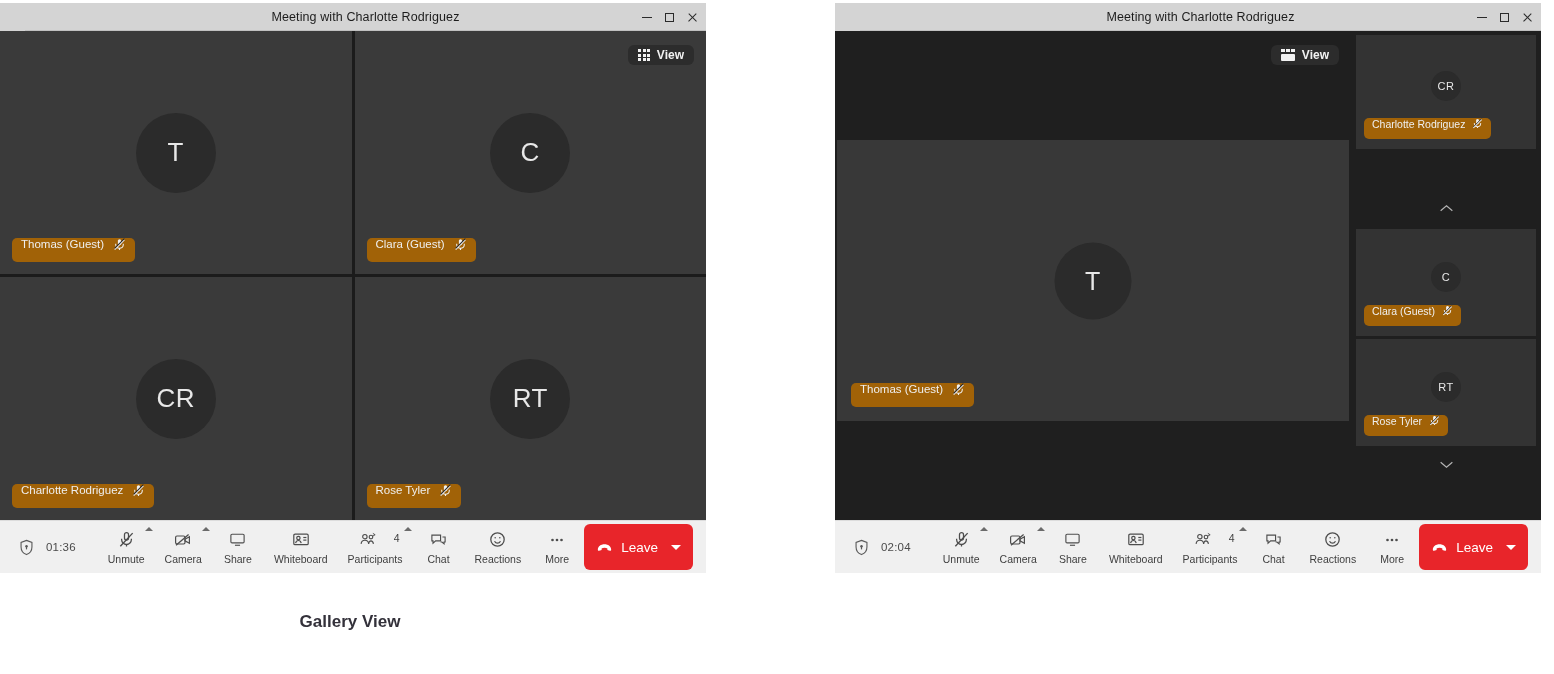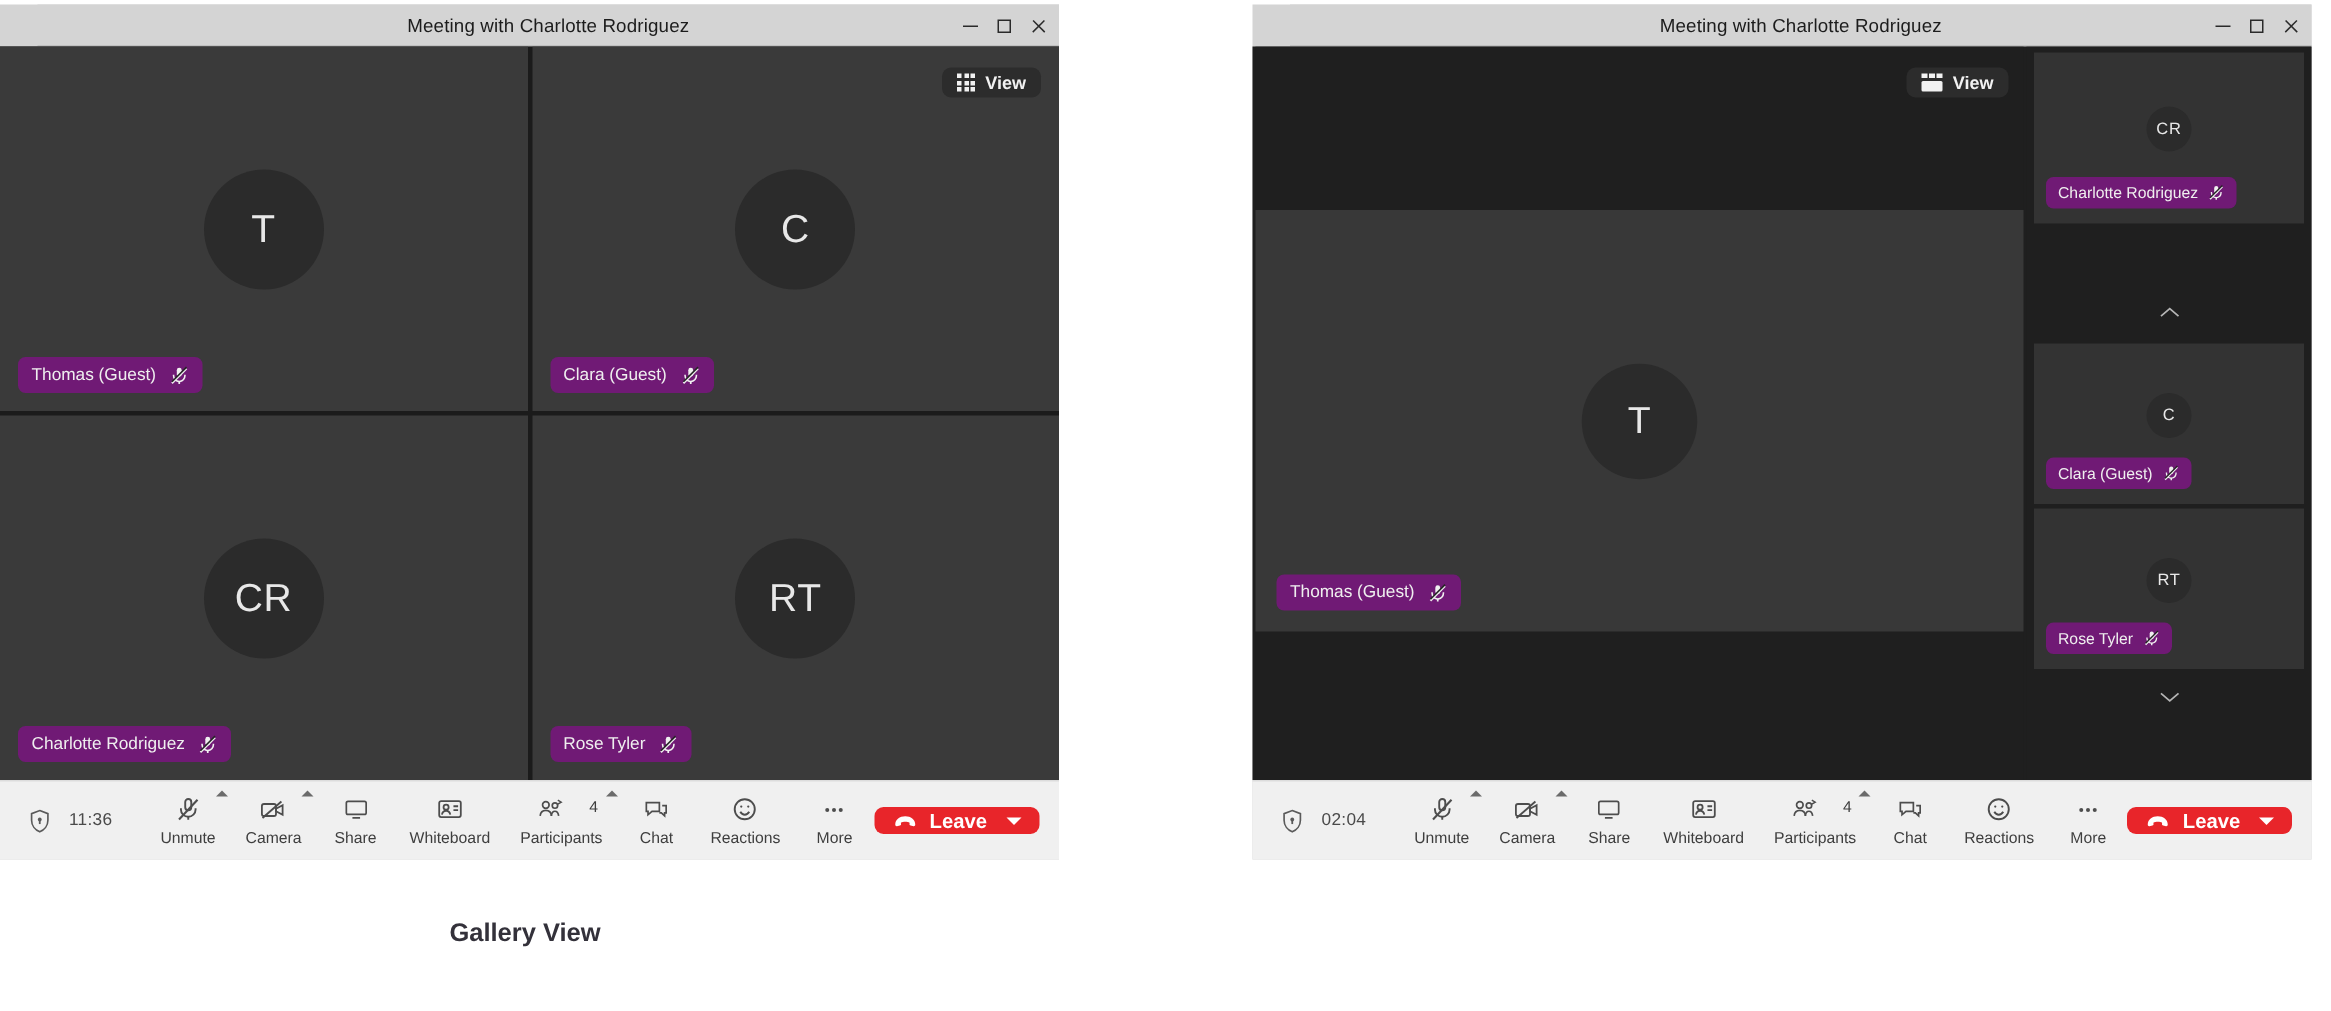--- a/index.html
+++ b/index.html
@@ -46,23 +46,23 @@
   .tile { position: relative; background: #3a3a3a; overflow: hidden; }
   .avatar {
     position: absolute; left: 50%; top: 50%; transform: translate(-50%,-50%);
     width: 80px; height: 80px; border-radius: 50%;
     background: #2b2b2b; color: #e8e8e8;
     display: flex; align-items: center; justify-content: center;
     font-size: 26px; font-weight: 400; letter-spacing: .5px;
   }
   .namebar {
     position: absolute; left: 12px; bottom: 12px;
-    background: #701a75; border-radius: 5px;
+    background: #a16207; border-radius: 5px;
     height: 24px; padding: 0 9px;
-    display: flex; align-items: center; gap: 9px;
+    display: flex; align-items: flex-start; gap: 9px;
     color: #efefef; font-size: 11.5px; white-space: nowrap;
   }
   .namebar.sm { height: 21px; font-size: 10.5px; padding: 0 8px; gap: 7px; }
 
   
   .mic-muted { position: relative; width: 13px; height: 13px; flex: 0 0 13px; }
   .mic-muted svg { display: block; width: 13px; height: 13px; }
 
   
   .view-btn {
@@ -109,23 +109,23 @@
   .tb-ico { height: 21px; display: flex; align-items: center; justify-content: center; color: #4d4d4d; }
   .tb-lab { font-size: 10.5px; color: #3e3e3e; margin-top: 3px; white-space: nowrap; }
   .tb-count { position: absolute; font-size: 10.5px; color: #3e3e3e; }
   .caret {
     position: absolute; top: -2px; right: -1px;
     width: 0; height: 0; border-left: 4px solid transparent; border-right: 4px solid transparent;
     border-bottom: 4.5px solid #6b6b6b;
   }
   .leave-btn {
     margin-left: auto; margin-right: 13px;
-    background: #e8252a; border-radius: 6px; height: 18px;
+    background: #e8252a; border-radius: 6px; height: 46px;
     display: flex; align-items: center; gap: 9px; padding: 0 12px 0 13px;
-    color: #fff; font-size: 13.5px; font-weight: bold; cursor: pointer;
+    color: #fff; font-size: 13.5px; font-weight: normal; cursor: pointer;
   }
   .leave-chev { width: 0; height: 0; border-left: 5px solid transparent; border-right: 5px solid transparent; border-top: 5.5px solid #fff; margin-left: 4px; }
 
   .caption {
     position: absolute; text-align: center;
     font-size: 17px; font-weight: bold; color: #33313a;
   }
 </style>
 </head>
 <body>
@@ -233,21 +233,21 @@
     </div>
 
     <div class="toolbar" style="height:53px;">
       <span class="tb-shield">
         <svg width="17" height="17" viewBox="0 0 20 20">
             <path d="M10 1.6l6.4 2.4v5.3c0 4.1-2.7 7.6-6.4 9-3.7-1.4-6.4-4.9-6.4-9V4z" fill="none" stroke="#5a5a5a" stroke-width="1.3"></path>
             <circle cx="10" cy="8.6" r="1.5" fill="#5a5a5a"></circle>
             <rect x="9.3" y="9.4" width="1.4" height="2.8" fill="#5a5a5a"></rect>
           </svg>
       </span>
-      <span class="tb-timer">11:36</span>
+      <span class="tb-timer">01:36</span>
 
       <div class="tb-items">
 
         <div class="tb-item">
           <span class="tb-ico">
             <svg width="17" height="17" viewBox="0 0 16 16">
                 <g fill="none" stroke="#4d4d4d" stroke-width="1.2">
                   <rect x="6.1" y="1.6" width="3.8" height="7" rx="1.9"></rect>
                   <path d="M3.4 7.3v.8a4.6 4.6 0 0 0 9.2 0v-.8"></path>
                   <line x1="8" y1="12.7" x2="8" y2="14.6"></line>

